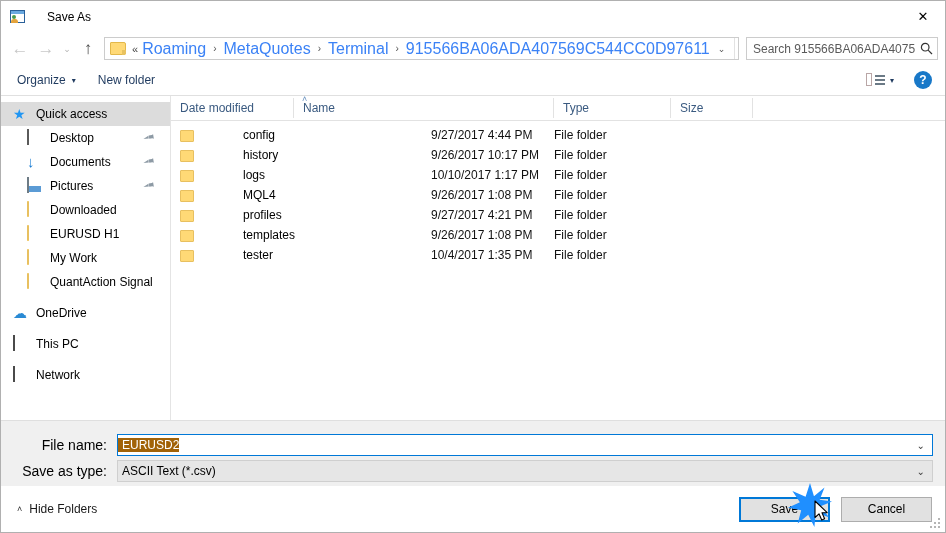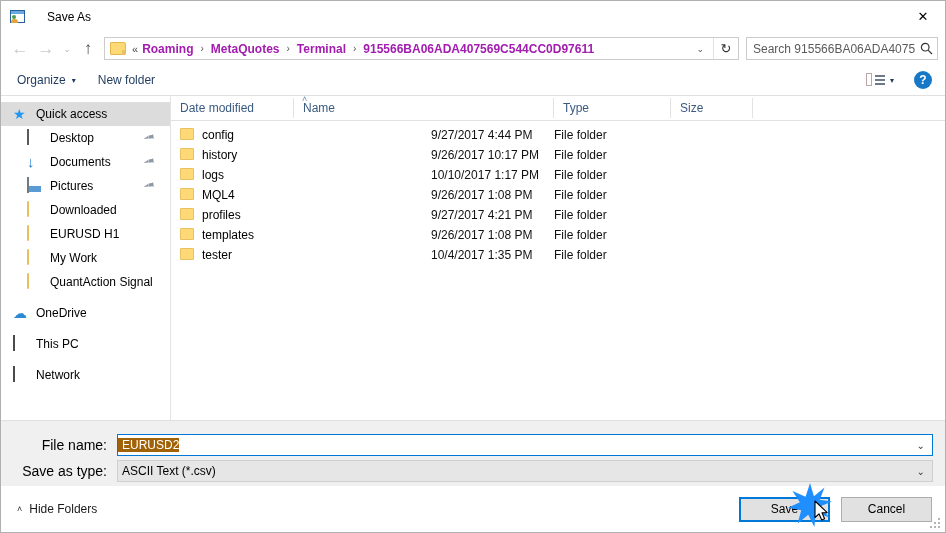--- a/index.html
+++ b/index.html
@@ -119,25 +119,24 @@
     flex: none;
   }
   .addr-folder::after {
     content: "";
     position: absolute; right: -1px; bottom: -1px;
     width: 4px; height: 5px;
     background: #e8c260;
     border-radius: 0 0 2px 0;
   }
   .crumb {
-    font-size: 12px;
-    color: #a21caf;
+    font-size: 16px;
+    color: #3b82f6;
     padding: 0 2px;
     white-space: nowrap;
-    font-weight: bold;
   }
   .crumb-sep {
     font-size: 10px;
     color: #555;
     padding: 0 5px;
   }
   .crumb-dbl { font-size: 11px; color: #444; padding: 0 2px; }
   .addr-caret {
     margin-left: auto;
     padding: 0 9px 0 6px;
@@ -356,21 +355,21 @@
     display: flex;
     align-items: center;
     font-size: 12px;
     color: #000;
   }
   .cell {
     box-sizing: border-box;
     white-space: nowrap;
     overflow: hidden;
   }
-  .cell.c-name { width: 260px; padding-left: 9px; display: flex; align-items: flex-start; }
+  .cell.c-name { width: 260px; padding-left: 9px; display: flex; align-items: flex-end; gap: 41px; }
   .cell.c-date { width: 123px; color: #111; }
   .cell.c-type { width: 117px; color: #111; }
   .cell.c-size { width: 82px; }
   .row-folder {
     width: 14px; height: 12px;
     background: #ffd976;
     border: 1px solid #e8c060;
     box-sizing: border-box;
     border-radius: 1px;
     flex: none;

